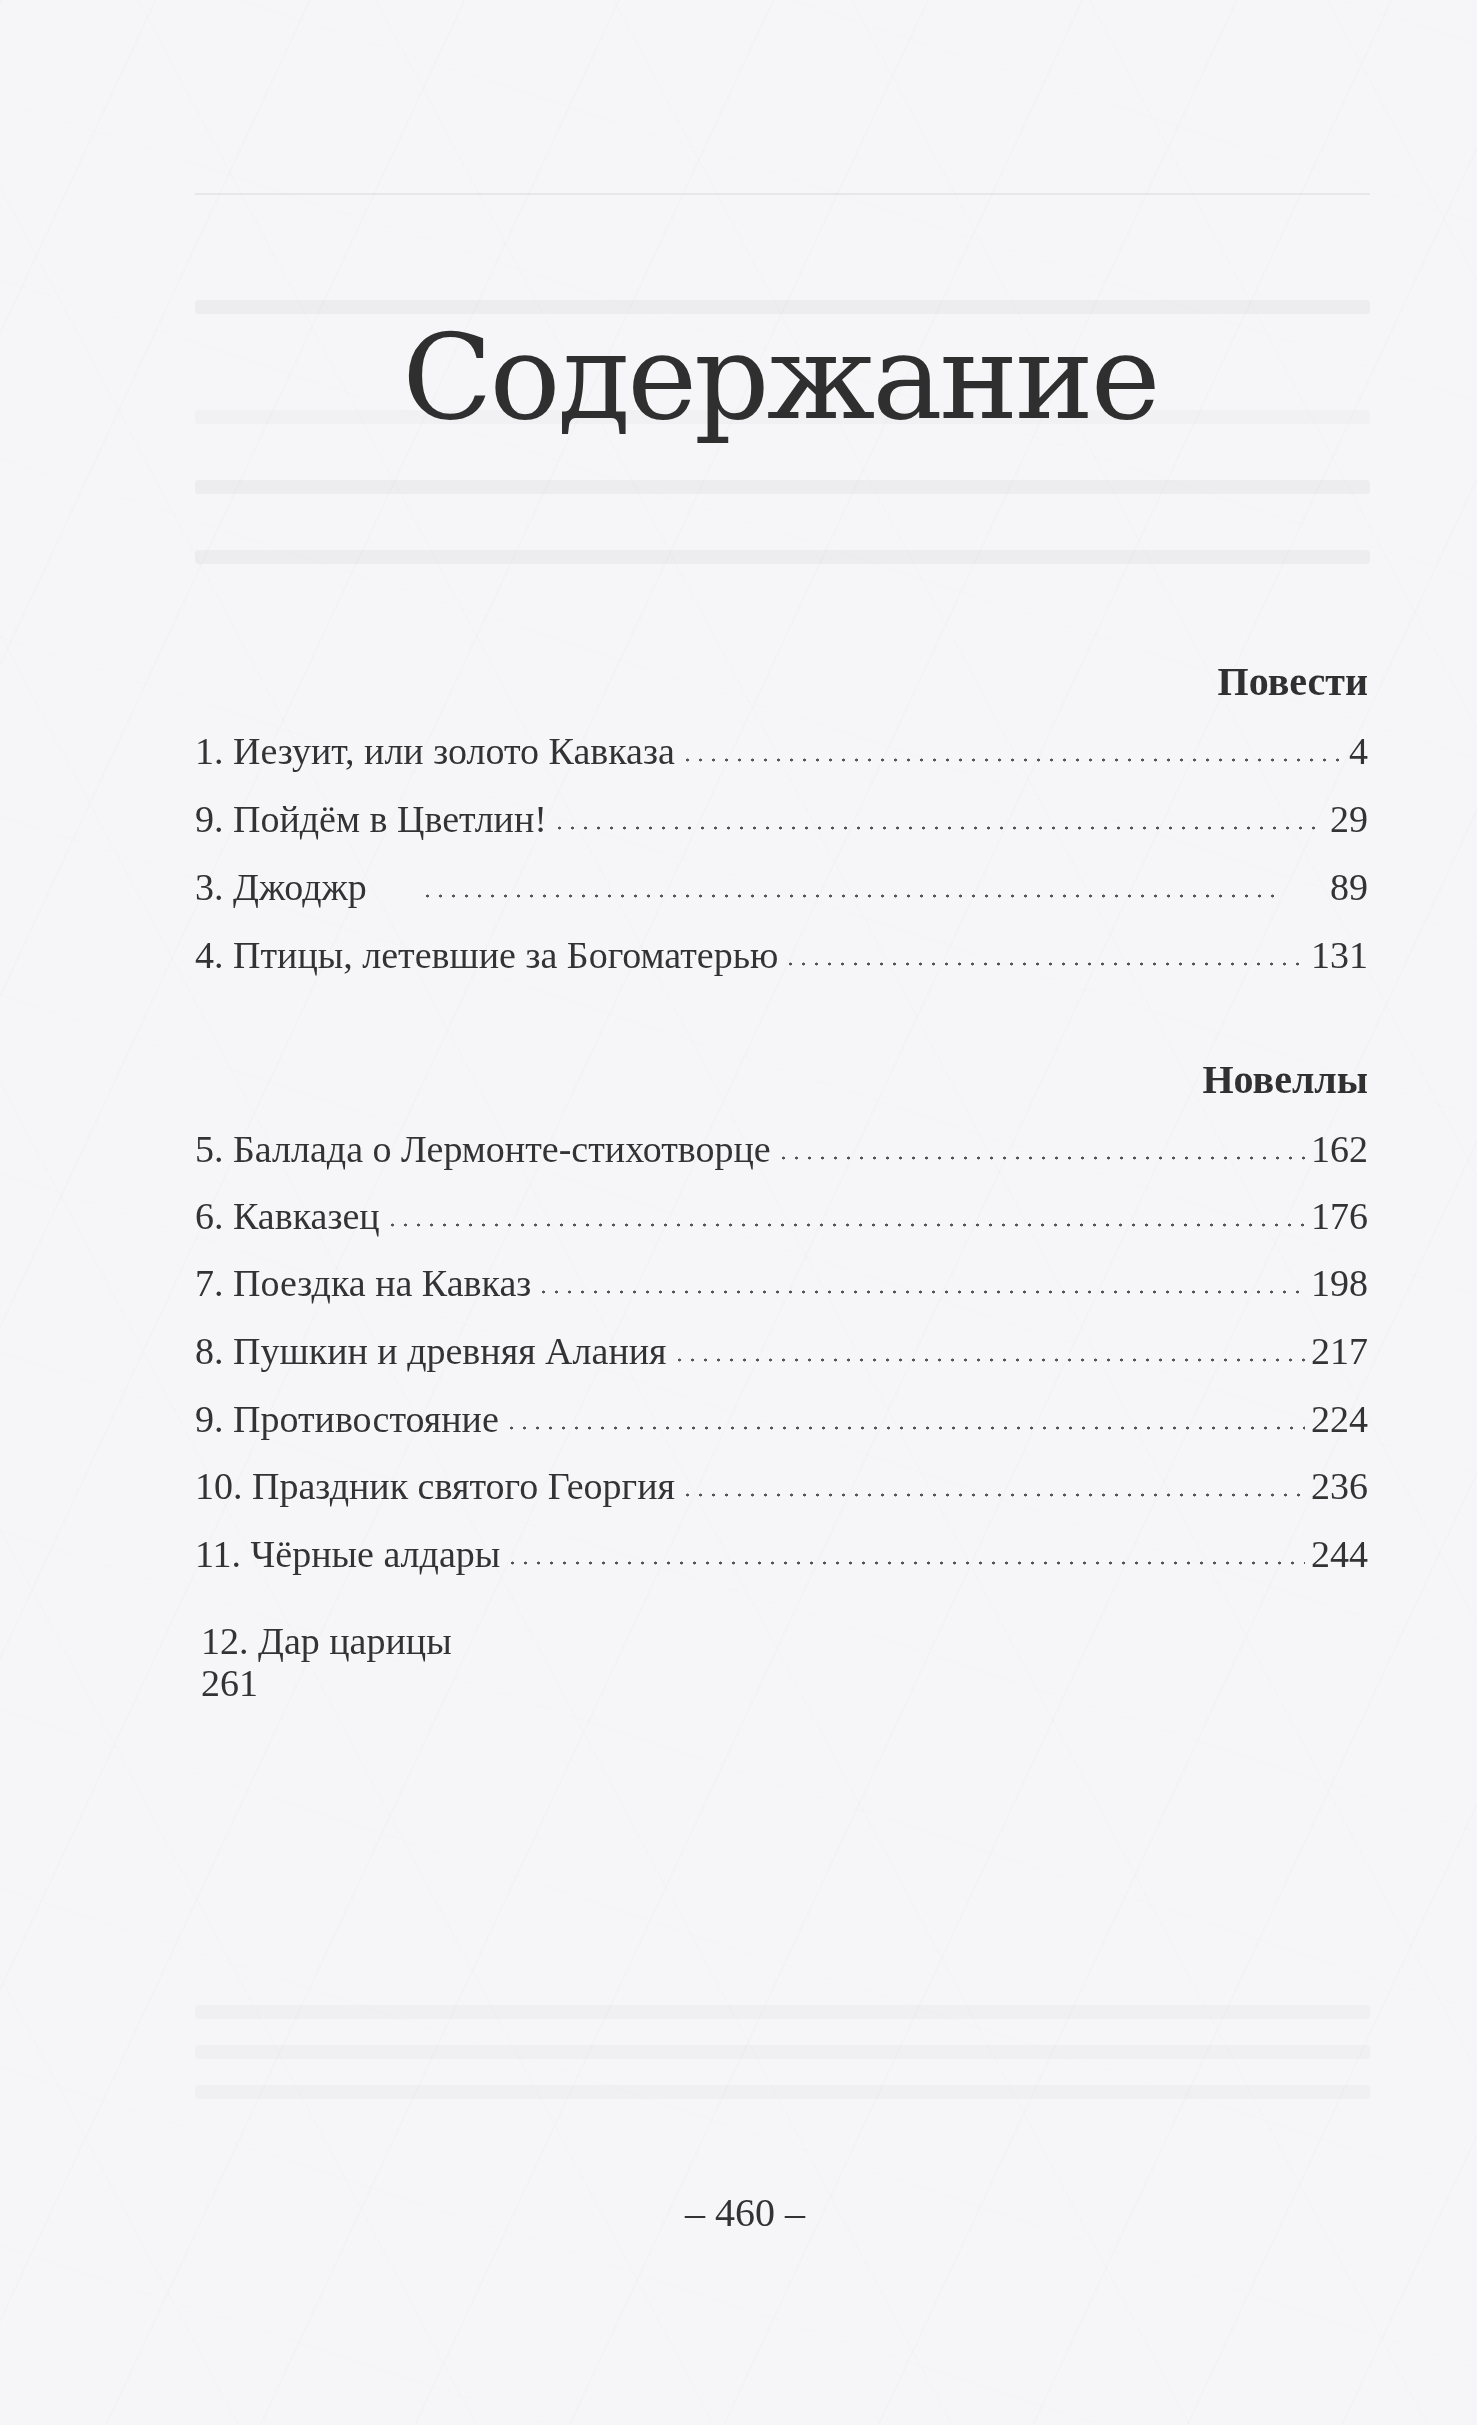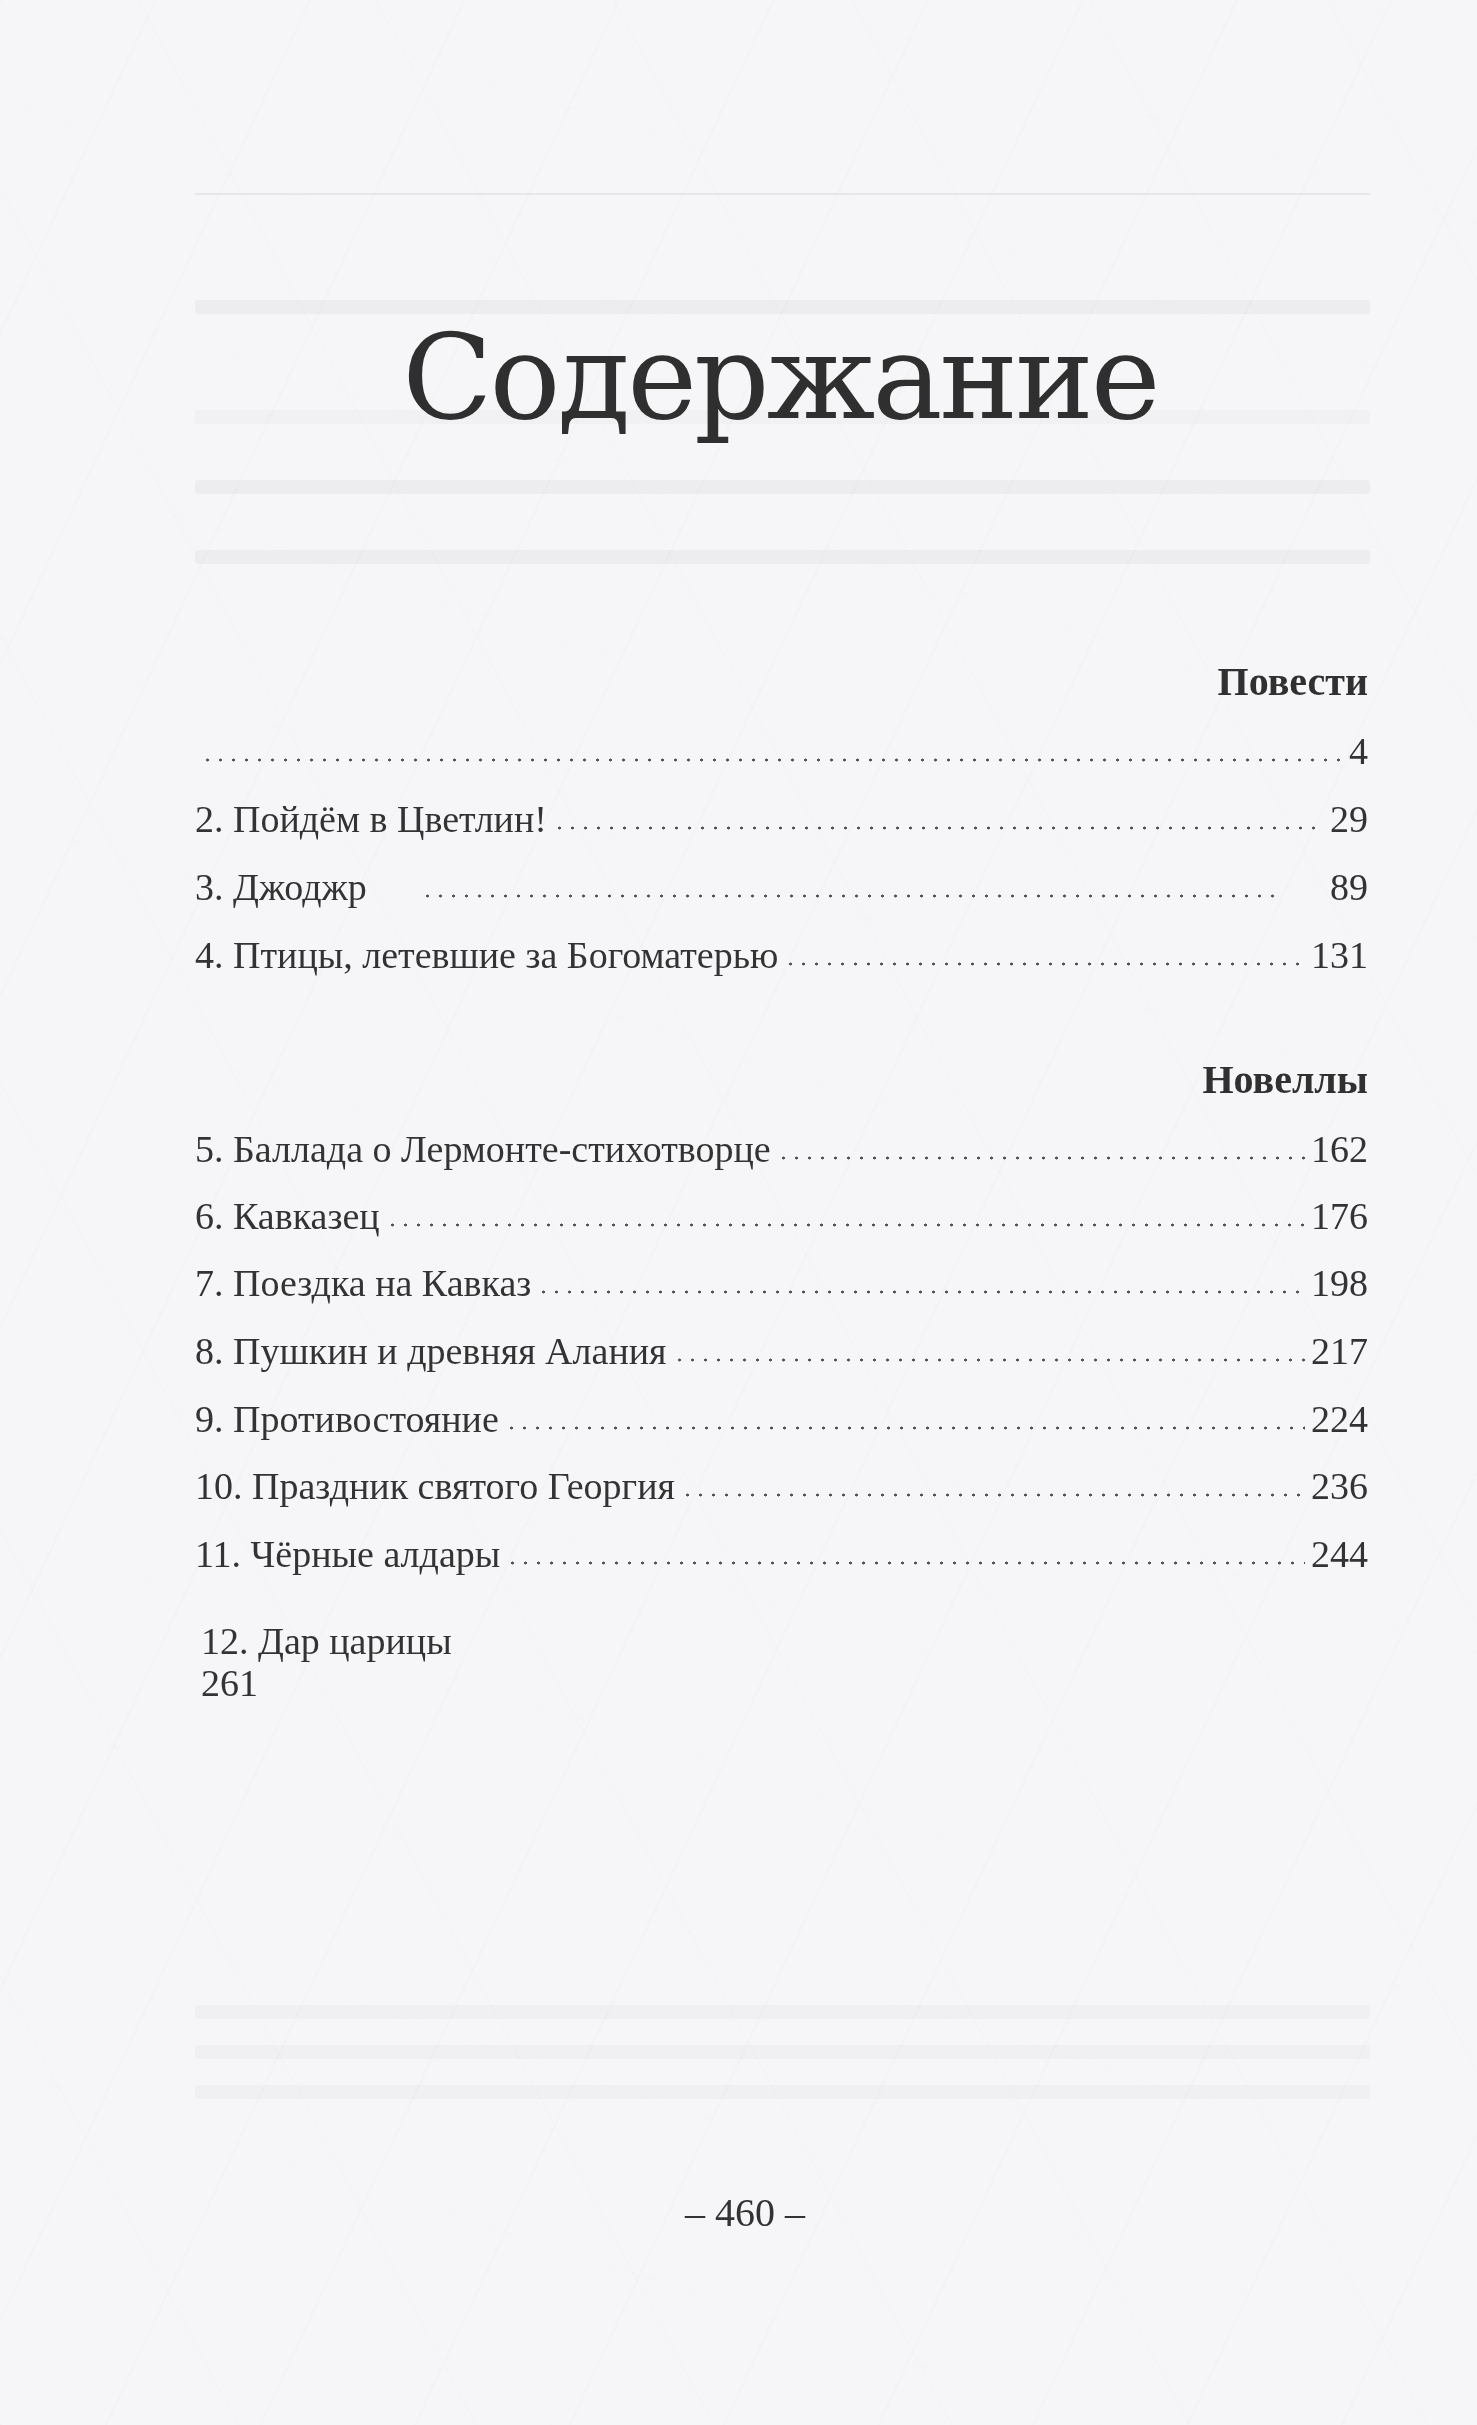--- a/index.html
+++ b/index.html
@@ -126,25 +126,26 @@
 <div class="bleed-lines" style="top:550px;"></div>
 <div class="bleed-lines" style="top:2005px; opacity:0.7;"></div>
 <div class="bleed-lines" style="top:2045px; opacity:0.7;"></div>
 <div class="bleed-lines" style="top:2085px; opacity:0.7;"></div>
 
 <h1 class="page-title">Содержание</h1>
 
 <h2 class="section-heading" style="top:662px;">Повести</h2>
 
 <div class="toc-entry" style="top:732px;">
+  <span class="entry-title">1. Иезуит, или золото Кавказа</span>
   <span class="leader"></span>
   <span class="page-num">4</span>
 </div>
 <div class="toc-entry" style="top:800px;">
-  <span class="entry-title">2. Пойдём в Цветлин!</span>
+  <span class="entry-title">9. Пойдём в Цветлин!</span>
   <span class="leader"></span>
   <span class="page-num">29</span>
 </div>
 <div class="toc-entry" style="top:868px;gap:48px;">
   <span class="entry-title">3. Джоджр</span>
   <span class="leader"></span>
   <span class="page-num">89</span>
 </div>
 <div class="toc-entry" style="top:936px;">
   <span class="entry-title">4. Птицы, летевшие за Богоматерью</span>

